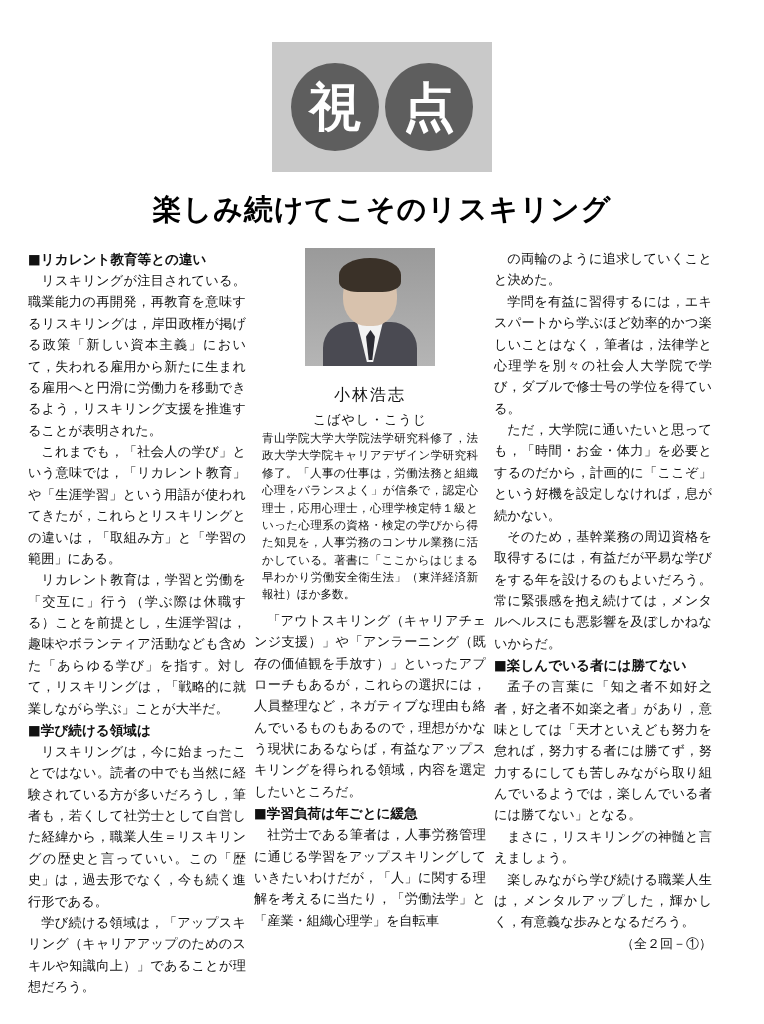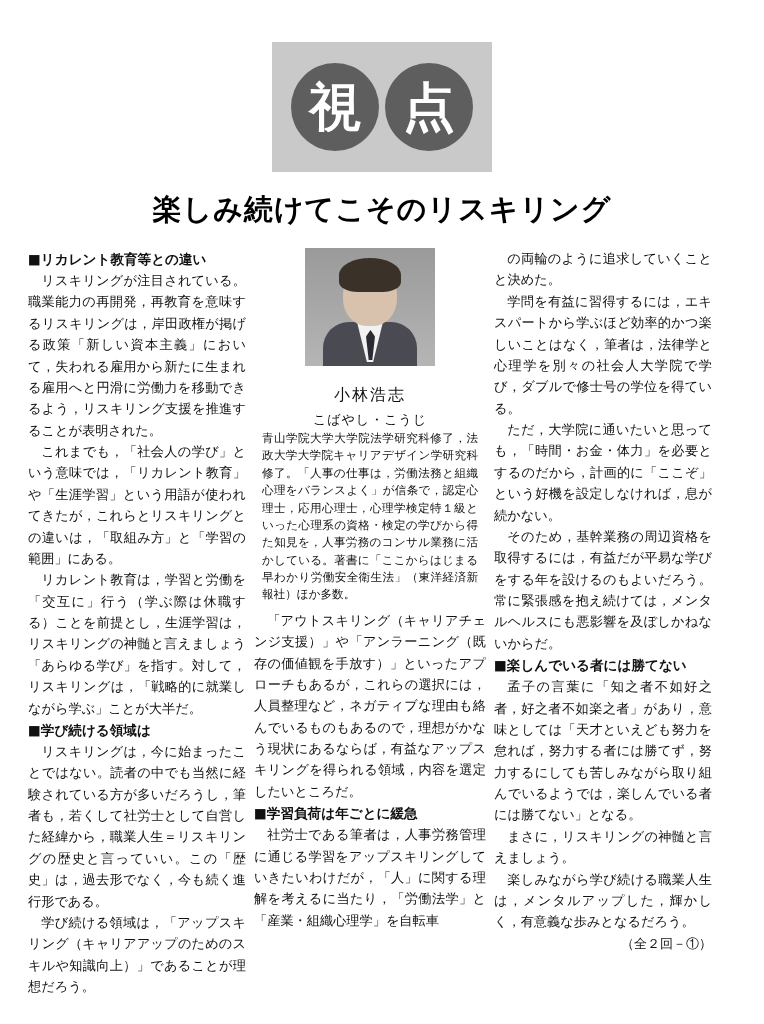--- a/index.html
+++ b/index.html
@@ -190,21 +190,21 @@
   </div>
 
   <div class="headline">楽しみ続けてこそのリスキリング</div>
 
   <div class="columns">
 
     <div class="col" id="col-right">
         <p class="sub">■リカレント教育等との違い</p>
         <p>リスキリングが注目されている。職業能力の再開発，再教育を意味するリスキリングは，岸田政権が掲げる政策「新しい資本主義」において，失われる雇用から新たに生まれる雇用へと円滑に労働力を移動できるよう，リスキリング支援を推進することが表明された。</p>
         <p>これまでも，「社会人の学び」という意味では，「リカレント教育」や「生涯学習」という用語が使われてきたが，これらとリスキリングとの違いは，「取組み方」と「学習の範囲」にある。</p>
-        <p>リカレント教育は，学習と労働を「交互に」行う（学ぶ際は休職する）ことを前提とし，生涯学習は，リスキリングの神髄と言えましょう「あらゆる学び」を指す。対して，リスキリングは，「戦略的に就業しながら学ぶ」ことが大半だ。</p>
+        <p>リカレント教育は，学習と労働を「交互に」行う（学ぶ際は休職する）ことを前提とし，生涯学習は，趣味やボランティア活動なども含めた「あらゆる学び」を指す。対して，リスキリングは，「戦略的に就業しながら学ぶ」ことが大半だ。</p>
         <p class="sub">■学び続ける領域は</p>
         <p>リスキリングは，今に始まったことではない。読者の中でも当然に経験されている方が多いだろうし，筆者も，若くして社労士として自営した経緯から，職業人生＝リスキリングの歴史と言っていい。この「歴史」は，過去形でなく，今も続く進行形である。</p>
         <p>学び続ける領域は，「アップスキリング（キャリアアップのためのスキルや知識向上）」であることが理想だろう。</p>
       </div>
 
     <div class="col mid" id="col-mid">
       <div class="authorbox">
         <div class="photo">
           <div class="body"></div>
           <div class="shirt"></div>

